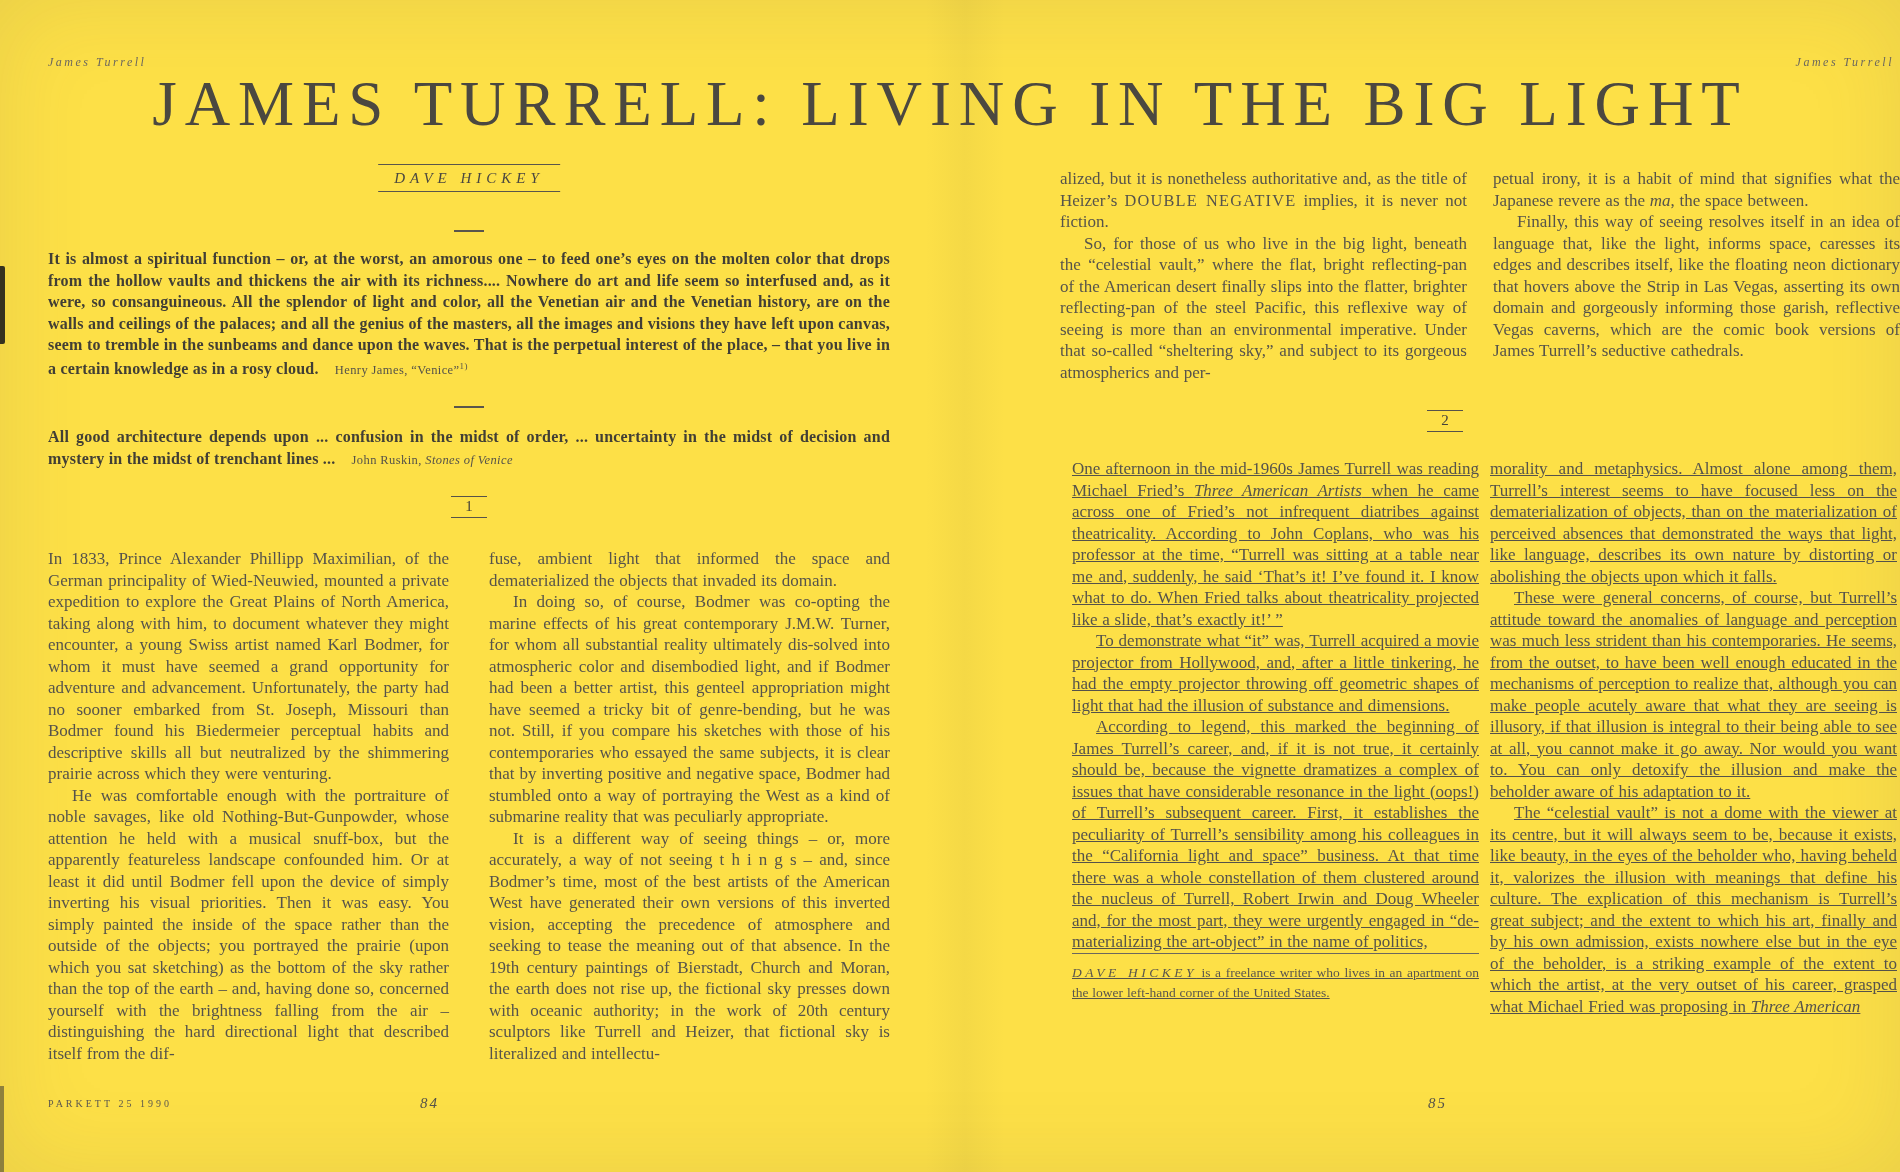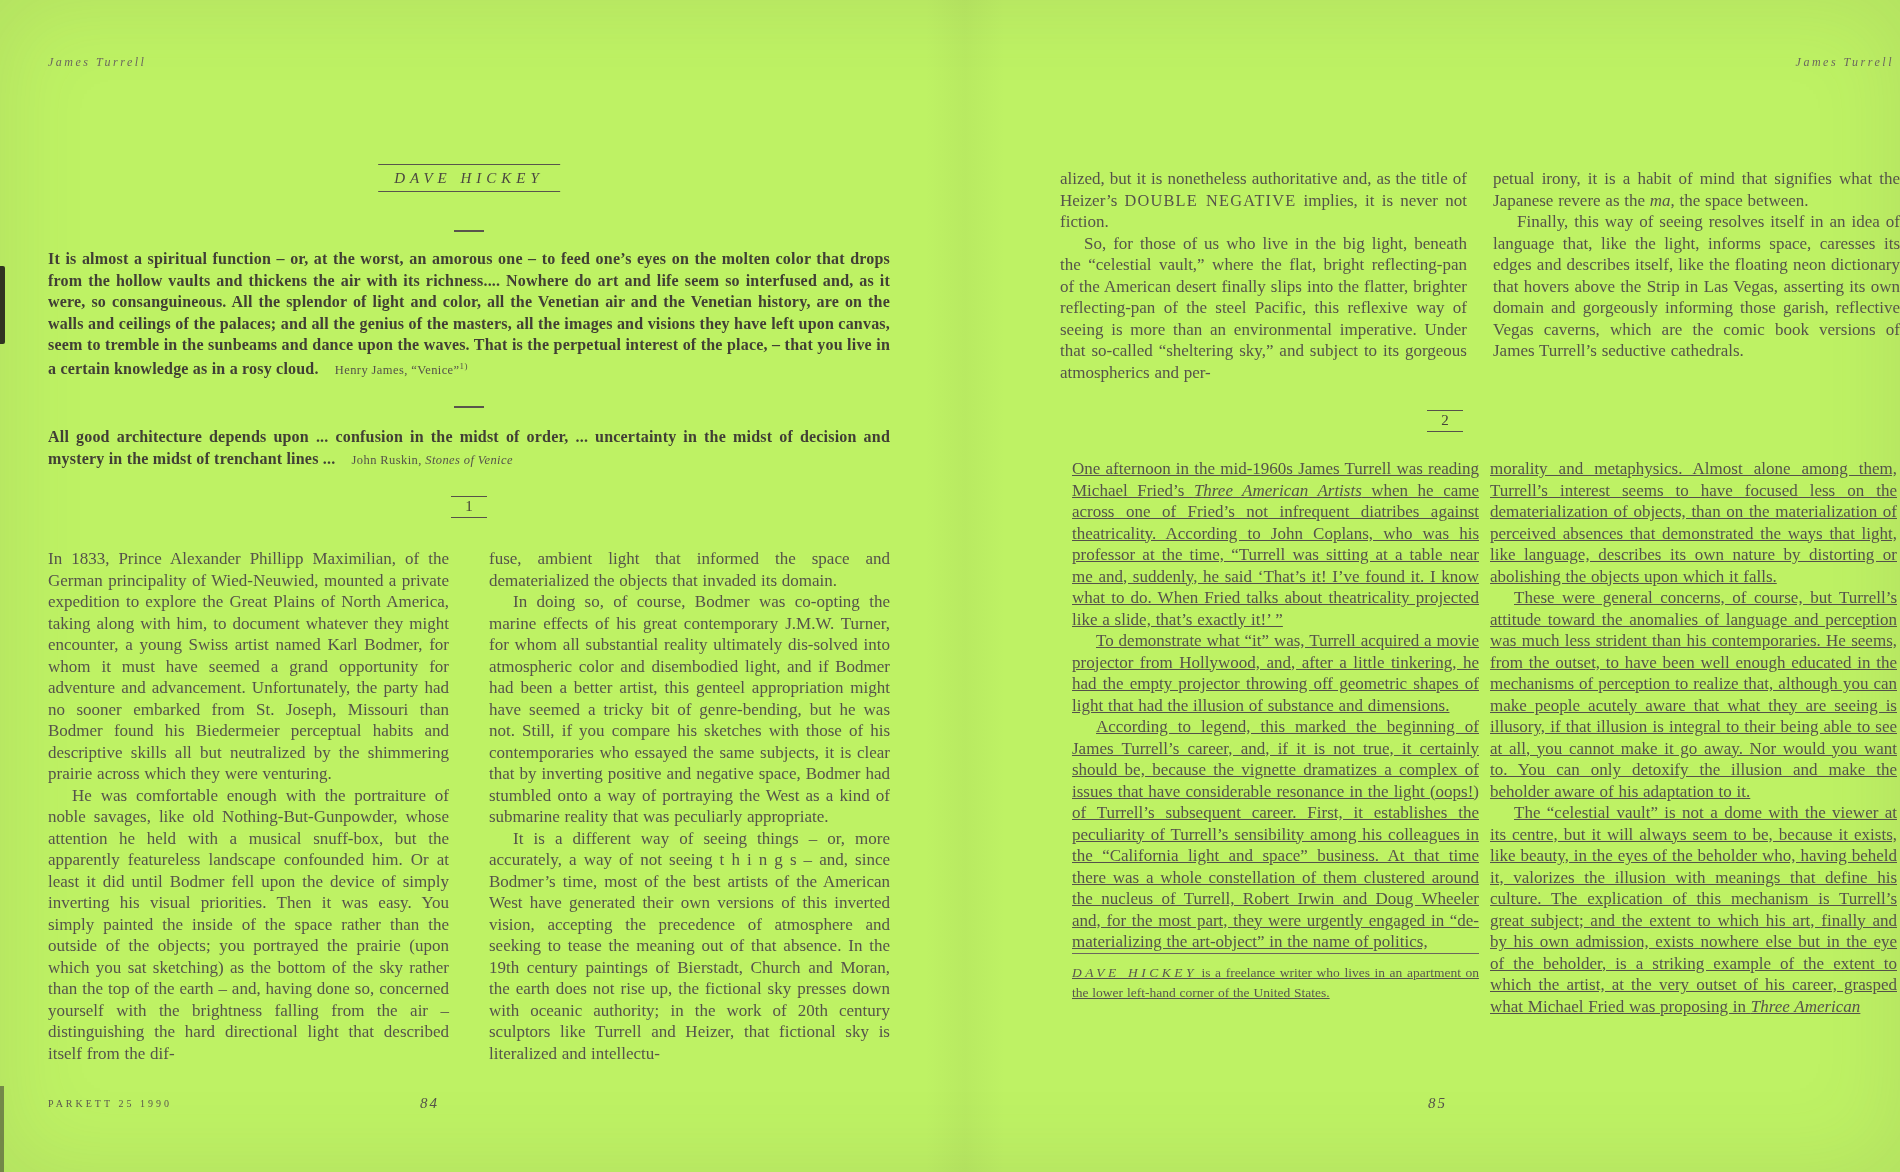--- a/index.html
+++ b/index.html
@@ -1,19 +1,19 @@
 <!DOCTYPE html>
 <html><head>
 <meta charset="utf-8">
 <style>
   html,body{margin:0;padding:0;}
   body{background:#d8d6cc;font-family:"Liberation Serif", serif;}
   #spread{
     position:relative;width:1900px;height:1172px;margin:0 auto;
-    background:#bef264;overflow:hidden;color:#55524a;
+    background:#fde047;overflow:hidden;color:#55524a;
     box-shadow:inset 0 0 90px rgba(90,85,70,0.12);
   }
   .runhead{
     position:absolute;top:55px;font-size:12px;font-style:italic;
     letter-spacing:2.5px;color:#6b675e;
   }
   .runhead.left{left:48px;}
   .runhead.right{right:6px;text-align:right;}
   .title{
     position:absolute;left:24px;top:68px;width:1852px;
@@ -98,20 +98,21 @@
 
 <div id="spread">
 
   <div class="gutter-shade"></div>
   <div class="edge-mark1"></div>
   <div class="edge-mark2"></div>
 
   <div class="runhead left">James Turrell</div>
   <div class="runhead right">James Turrell</div>
 
+  <h1 class="title">JAMES TURRELL: LIVING IN THE BIG LIGHT</h1>
 
   <div class="left-head">
     <div class="byline">DAVE HICKEY</div>
     <div class="dash d1"></div>
     <p class="epi e1">
       <span>It is almost a spiritual function – or, at the worst, an amorous one – to feed one’s eyes on the molten color that drops from the hollow vaults and thickens the air with its richness.... Nowhere do art and life seem so interfused and, as it were, so consanguineous. All the splendor of light and color, all the Venetian air and the Venetian history, are on the walls and ceilings of the palaces; and all the genius of the masters, all the images and visions they have left upon canvas, seem to tremble in the sunbeams and dance upon the waves. That is the perpetual interest of the place, – that you live in a certain knowledge as in a rosy cloud.</span>
       <span class="epi-attr"><span>Henry James, “Venice”</span><sup>1)</sup></span>
     </p>
     <div class="dash d2"></div>
     <p class="epi e2">

